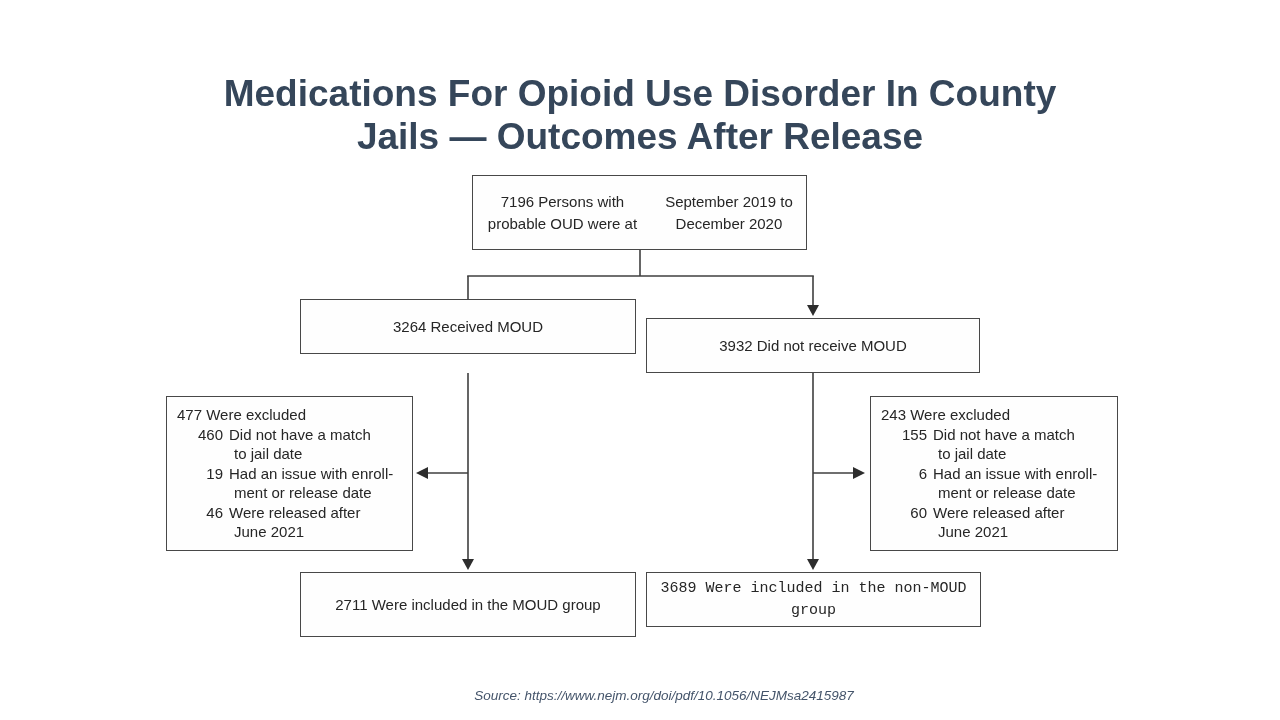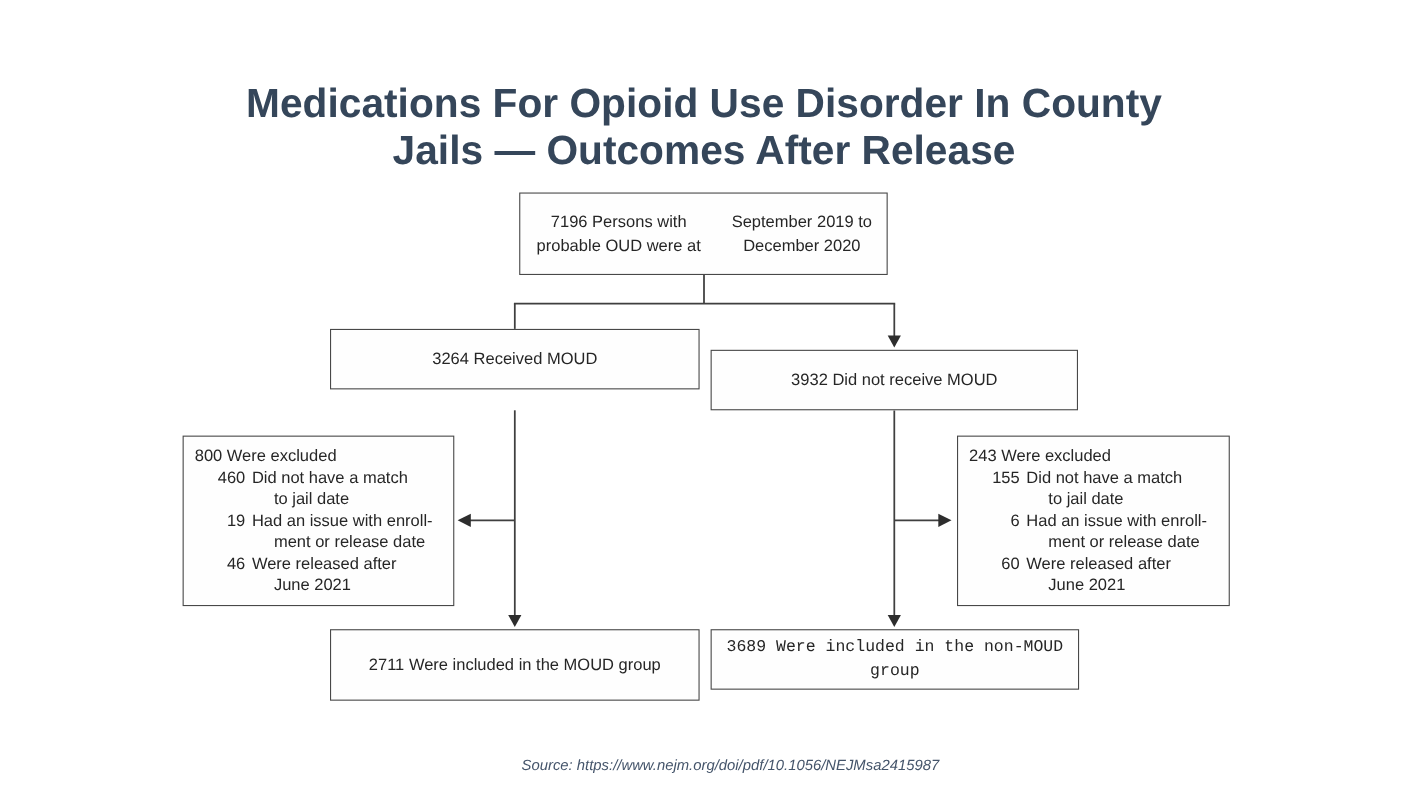--- a/index.html
+++ b/index.html
@@ -76,21 +76,21 @@
     line-height: 19.5px;
     text-align: left;
   }
   .excl-item { display: flex; }
   .excl-num {
     flex: none;
     width: 46px;
     text-align: right;
   }
   .excl-txt { margin-left: 6px; }
-  .excl-line2 { display: block; margin-left: 20px; }
+  .excl-line2 { display: block; margin-left: 5px; }
   
   .source-citation {
     position: absolute;
     top: 688px;
     left: 0;
     right: 0;
     text-align: center;
     font-style: italic;
     font-size: 13.5px;
     color: #44546a;
@@ -132,21 +132,21 @@
   <div class="fbox center box-mid-l">
     <div>3264 Received MOUD</div>
   </div>
 
   <div class="fbox center box-mid-r">
     <div>3932 Did not receive MOUD</div>
   </div>
 
   <div class="fbox box-excl-l">
     <div class="excl-content">
-      <div>800 Were excluded</div>
+      <div>477 Were excluded</div>
       <div class="excl-item">
         <span class="excl-num">460</span>
         <span class="excl-txt">
           <span>Did not have a match</span>
           <span class="excl-line2">to jail date</span>
         </span>
       </div>
       <div class="excl-item">
         <span class="excl-num">19</span>
         <span class="excl-txt">

